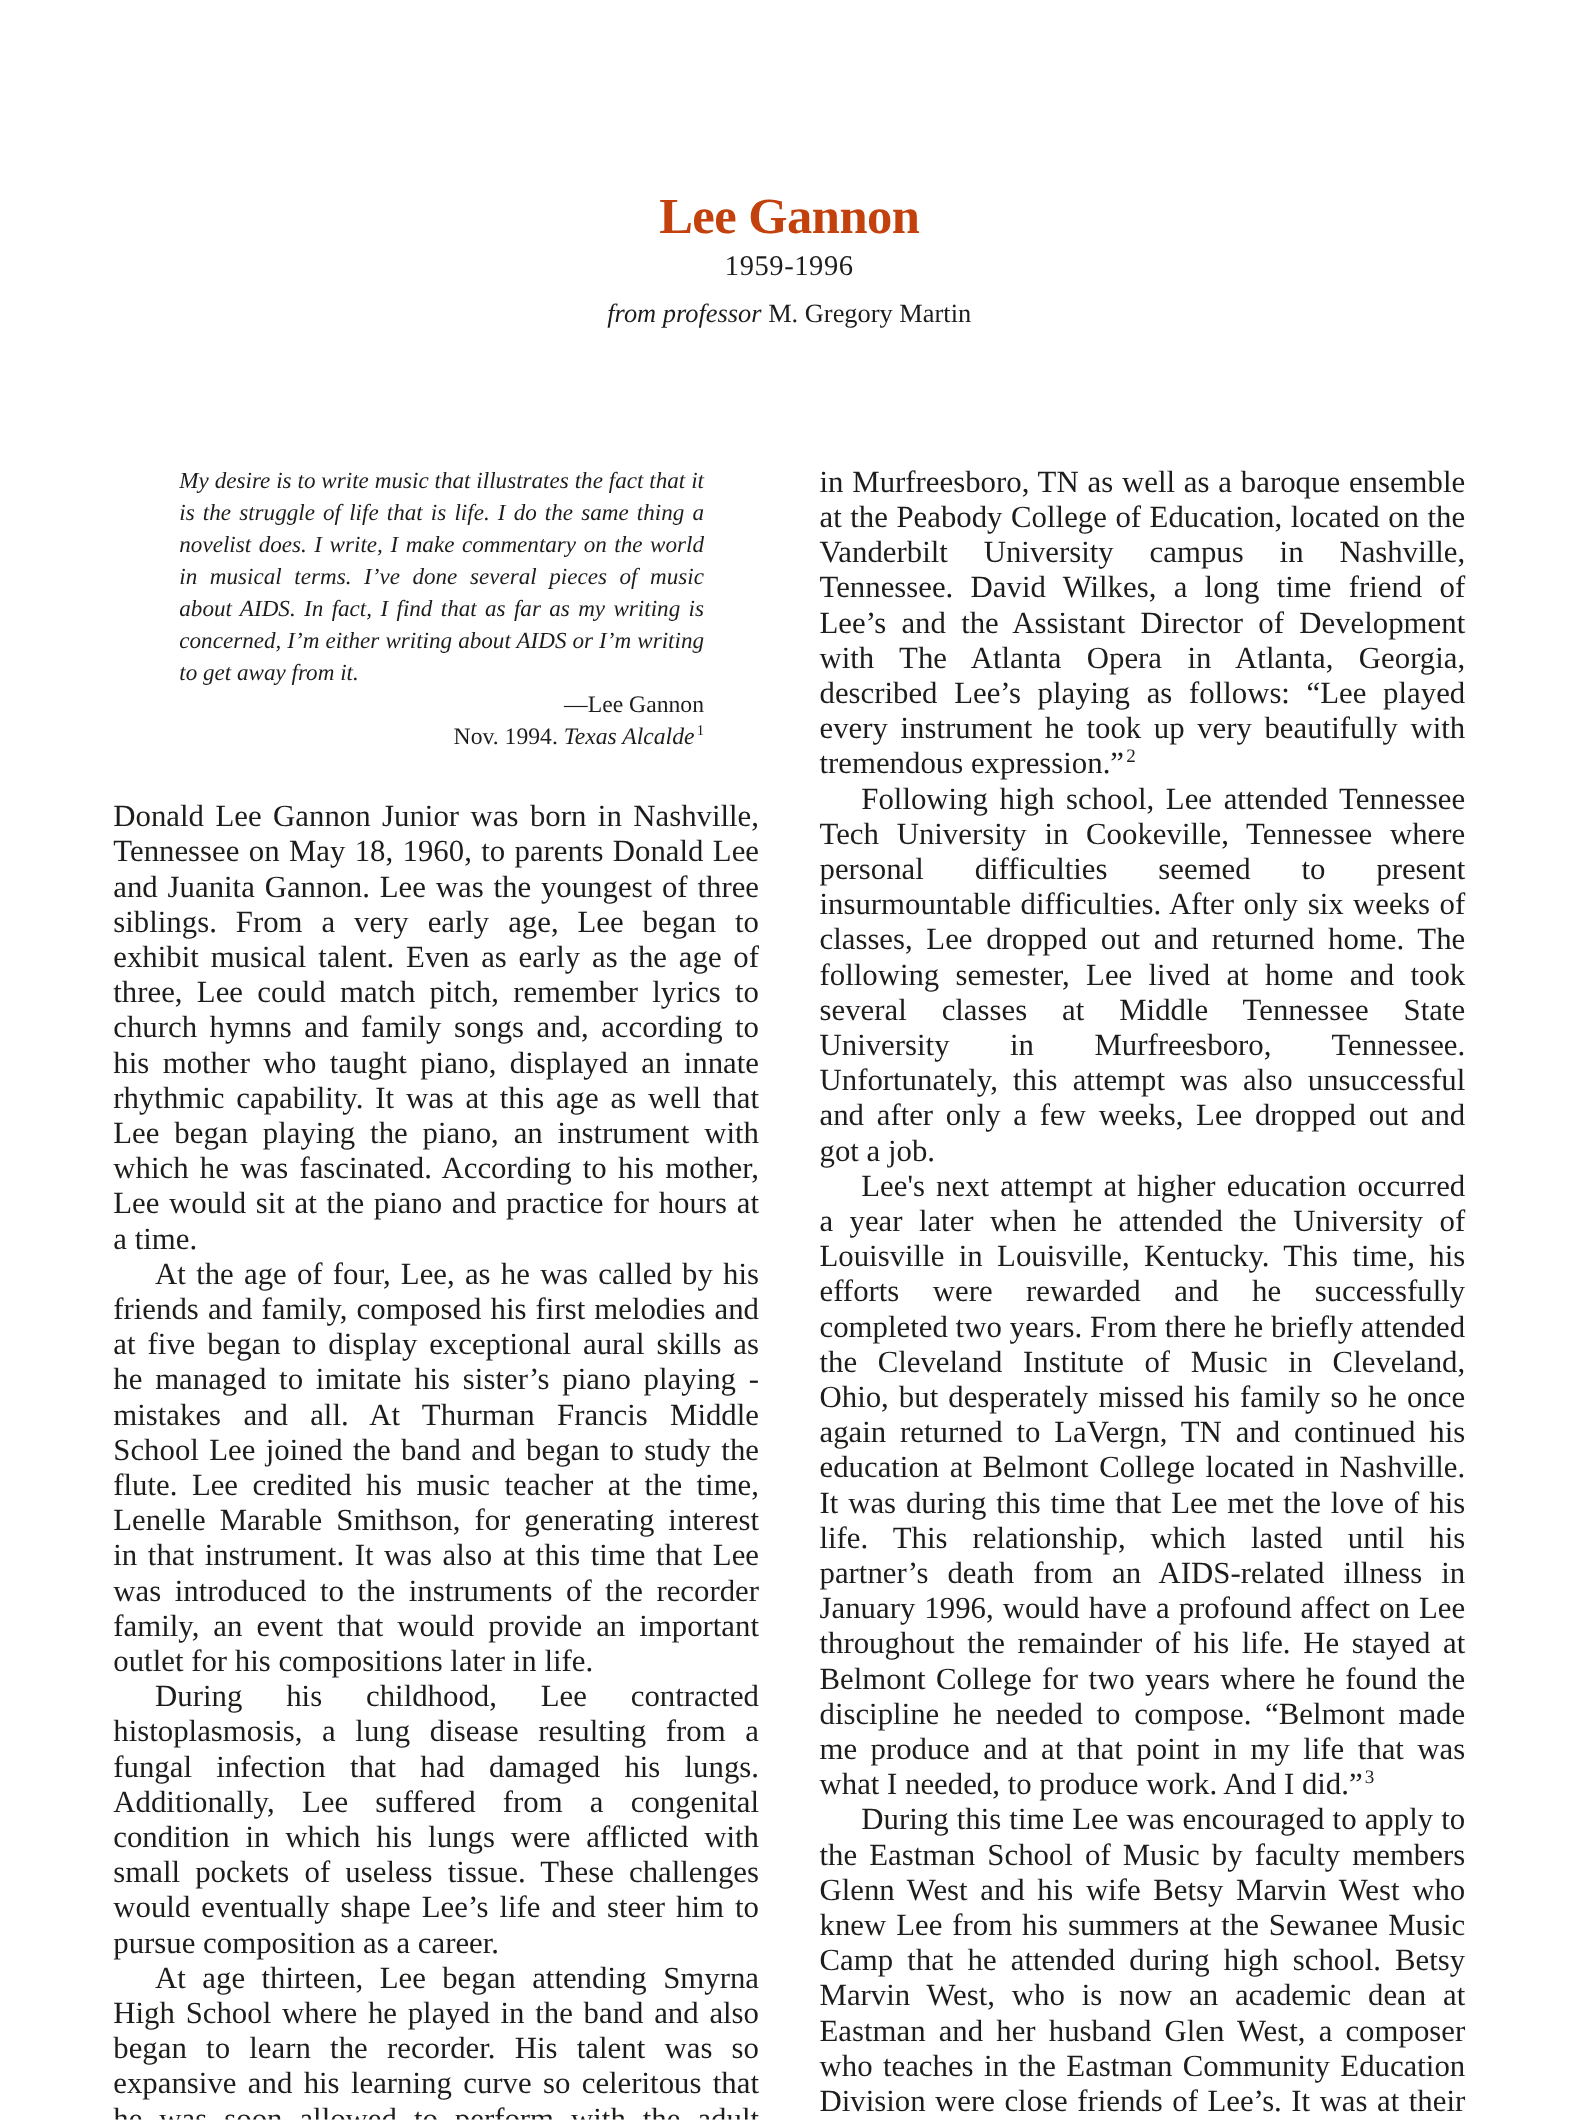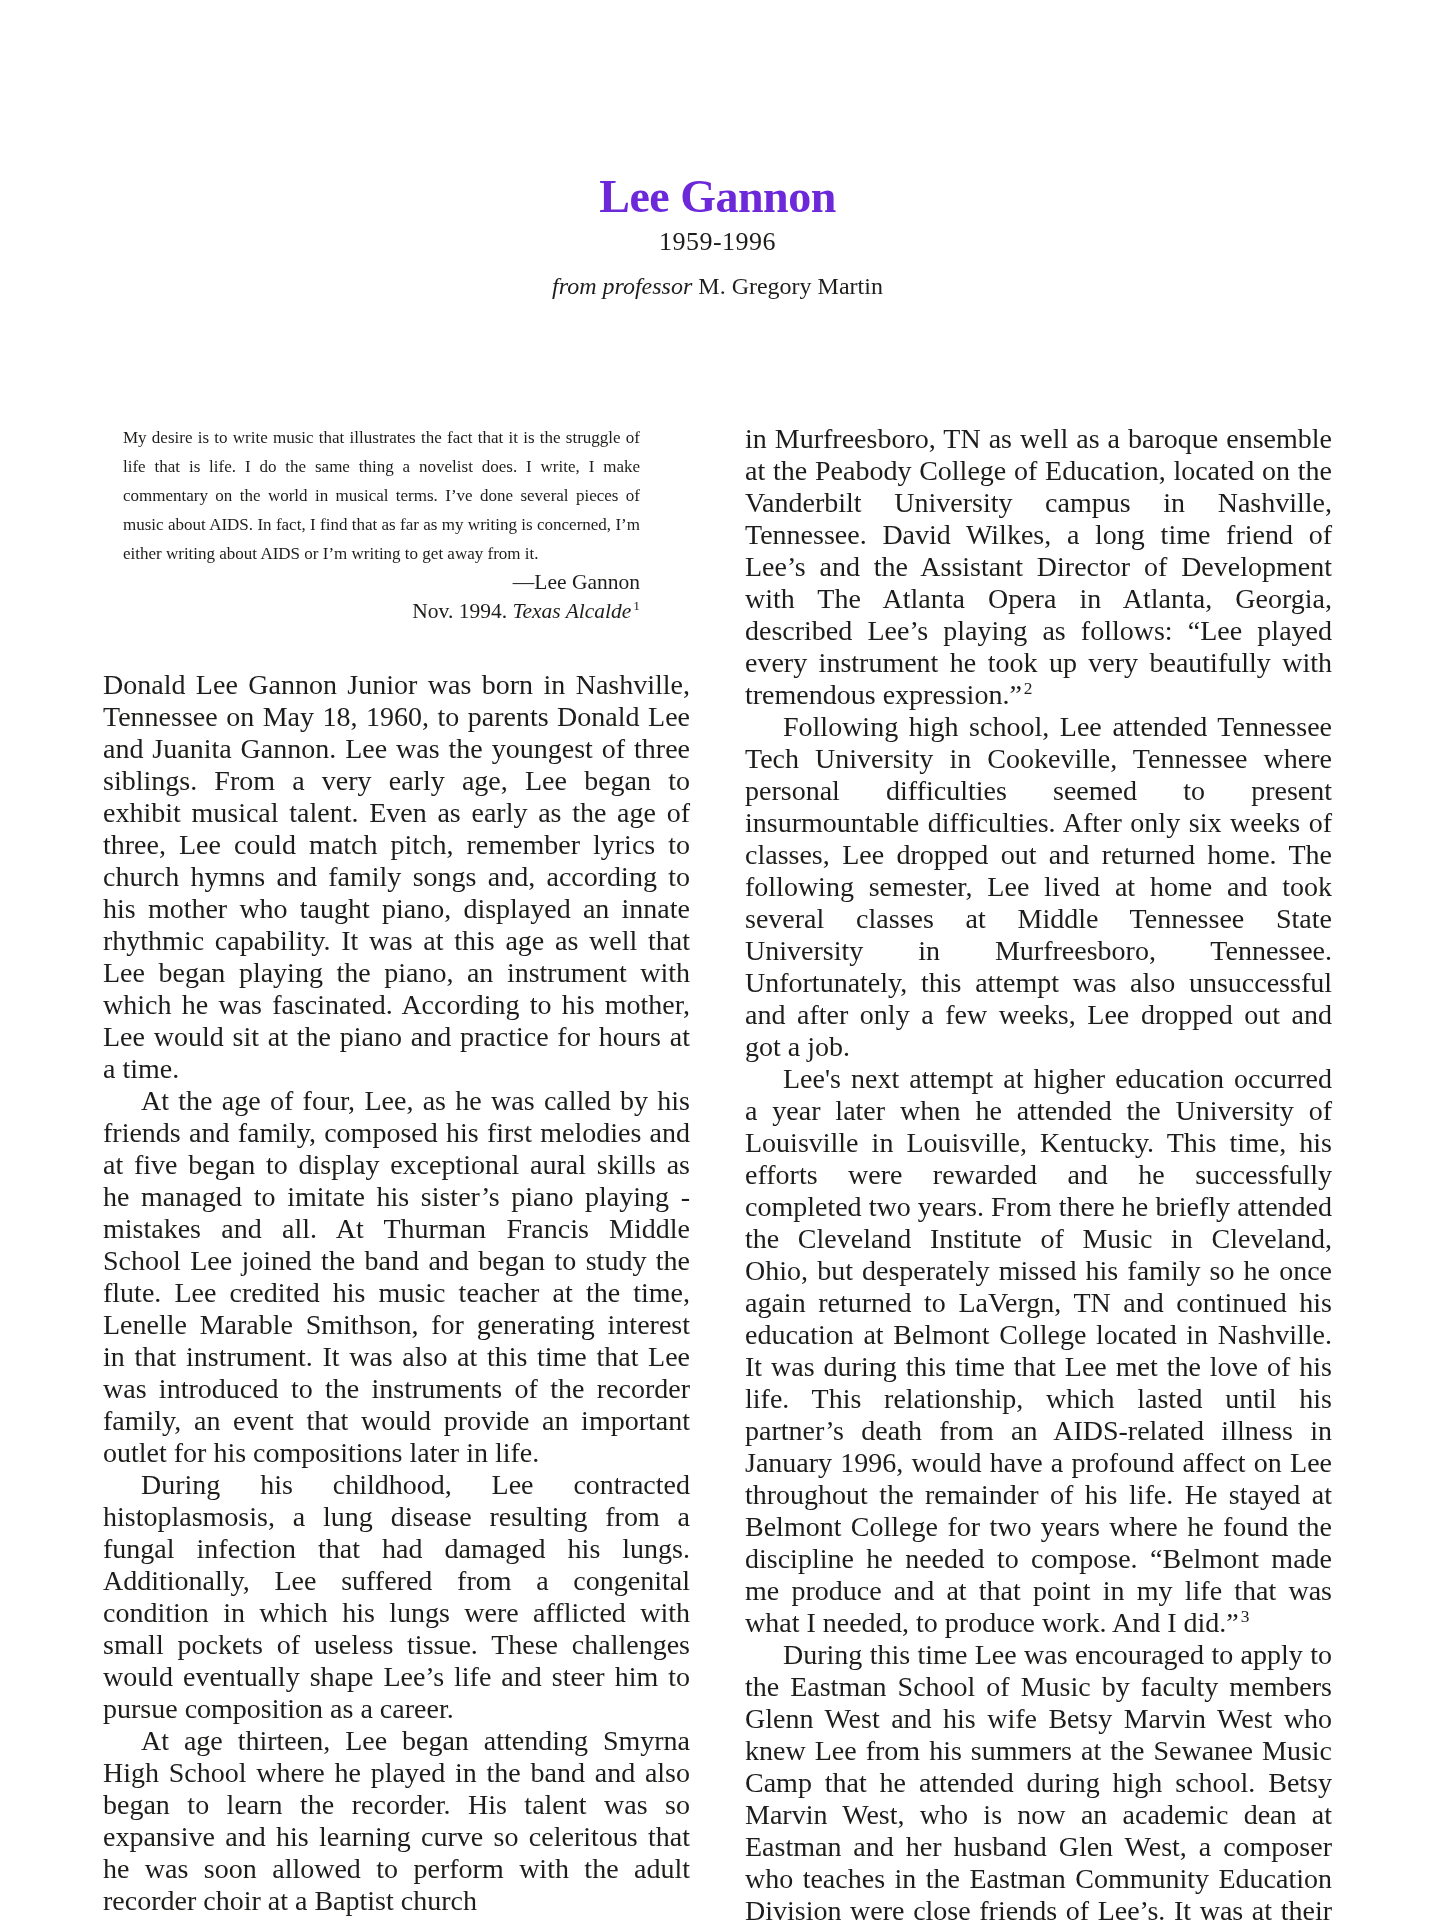--- a/index.html
+++ b/index.html
@@ -17,21 +17,21 @@
     top: 170px;
     left: 103px;
     width: 1229px;
     text-align: center;
   }
   .doc-header h1 {
     margin: 0;
     font-size: 46px;
     font-weight: bold;
     letter-spacing: -0.5px;
-    color: #6d28d9;
+    color: #c2410c;
   }
   .dates {
     margin-top: 4px;
     font-size: 26px;
     letter-spacing: 0.5px;
   }
   .byline {
     margin-top: 16px;
     font-size: 24px;
   }
@@ -39,22 +39,23 @@
   .columns {
     position: absolute;
     top: 423px;
     left: 103px;
     width: 1229px;
     display: flex;
     gap: 55px;
   }
   .column { width: 587px; }
   .epigraph {
-    margin: 0 50px 0 20px;
-    font-size: 17px;
+    margin: 0 50px 0 60px;
+    font-style: italic;
+    font-size: 21px;
     line-height: 29px;
     text-align: justify;
   }
   .attribution {
     margin-right: 50px;
     font-size: 21.5px;
     line-height: 29px;
     text-align: right;
   }
   .body-text p {

